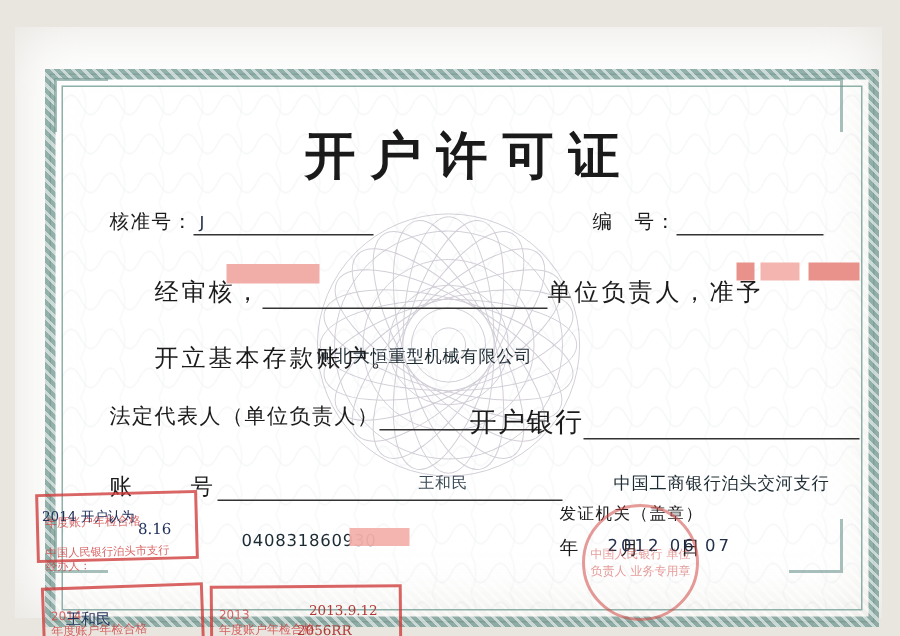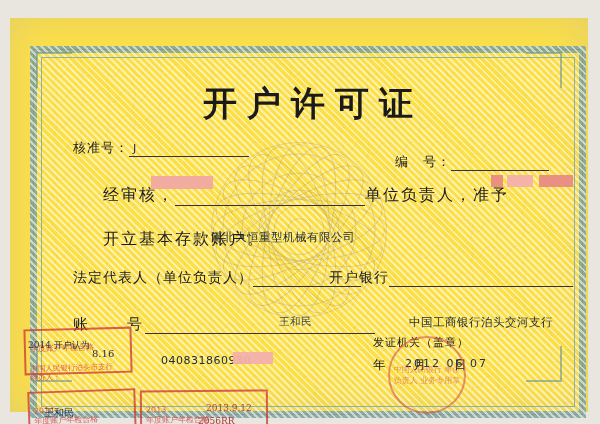--- a/index.html
+++ b/index.html
@@ -22,21 +22,21 @@
     background: #e9e6e0;
   }
 
   
   .paper {
     position: absolute;
     left: 10px;
     top: 18px;
     width: 578px;
     height: 394px;
-    background: #fde047;
+    background: #ffffff;
     box-shadow: inset 0 0 40px rgba(180,175,160,0.35);
   }
 
   
   .border-outer {
     position: absolute;
     left: 20px;
     top: 28px;
     width: 556px;
     height: 372px;
@@ -159,38 +159,38 @@
   .redact {
     position: absolute;
     background: #f0a9a2;
     opacity: 0.95;
   }
   .redact.pink { background: #f3b0ab; }
   .redact.rose { background: #e88b85; }
 
   
   #row-approval { left: 32px; top: 82px; }
-  #row-number   { right: 26px; top: 82px; margin-top: 14px; }
+  #row-number   { right: 26px; top: 82px; }
 
   
   #row-verify { left: 62px; top: 128px; font-size: 16px; letter-spacing: 2px; }
   #row-open   { left: 62px; top: 172px; font-size: 16px; letter-spacing: 2px; }
 
   
   .printed {
     position: absolute;
     font-size: 11.5px;
     color: #1d2b33;
     letter-spacing: 0.5px;
     white-space: nowrap;
   }
 
   
   #row-legal { left: 32px; top: 212px; font-size: 14px; }
-  #row-bank  { left: 288px; top: 212px; font-size: 14px; }
+  #row-bank  { left: 272px; top: 212px; font-size: 18px; }
 
   
   #row-account { left: 32px; top: 258px; font-size: 14px; }
 
   
   #issuer { left: 332px; top: 278px; font-size: 11px; }
   #issue-date { left: 332px; top: 300px; font-size: 12.5px; }
   .date-val {
     position: absolute;
     font-size: 11px;

